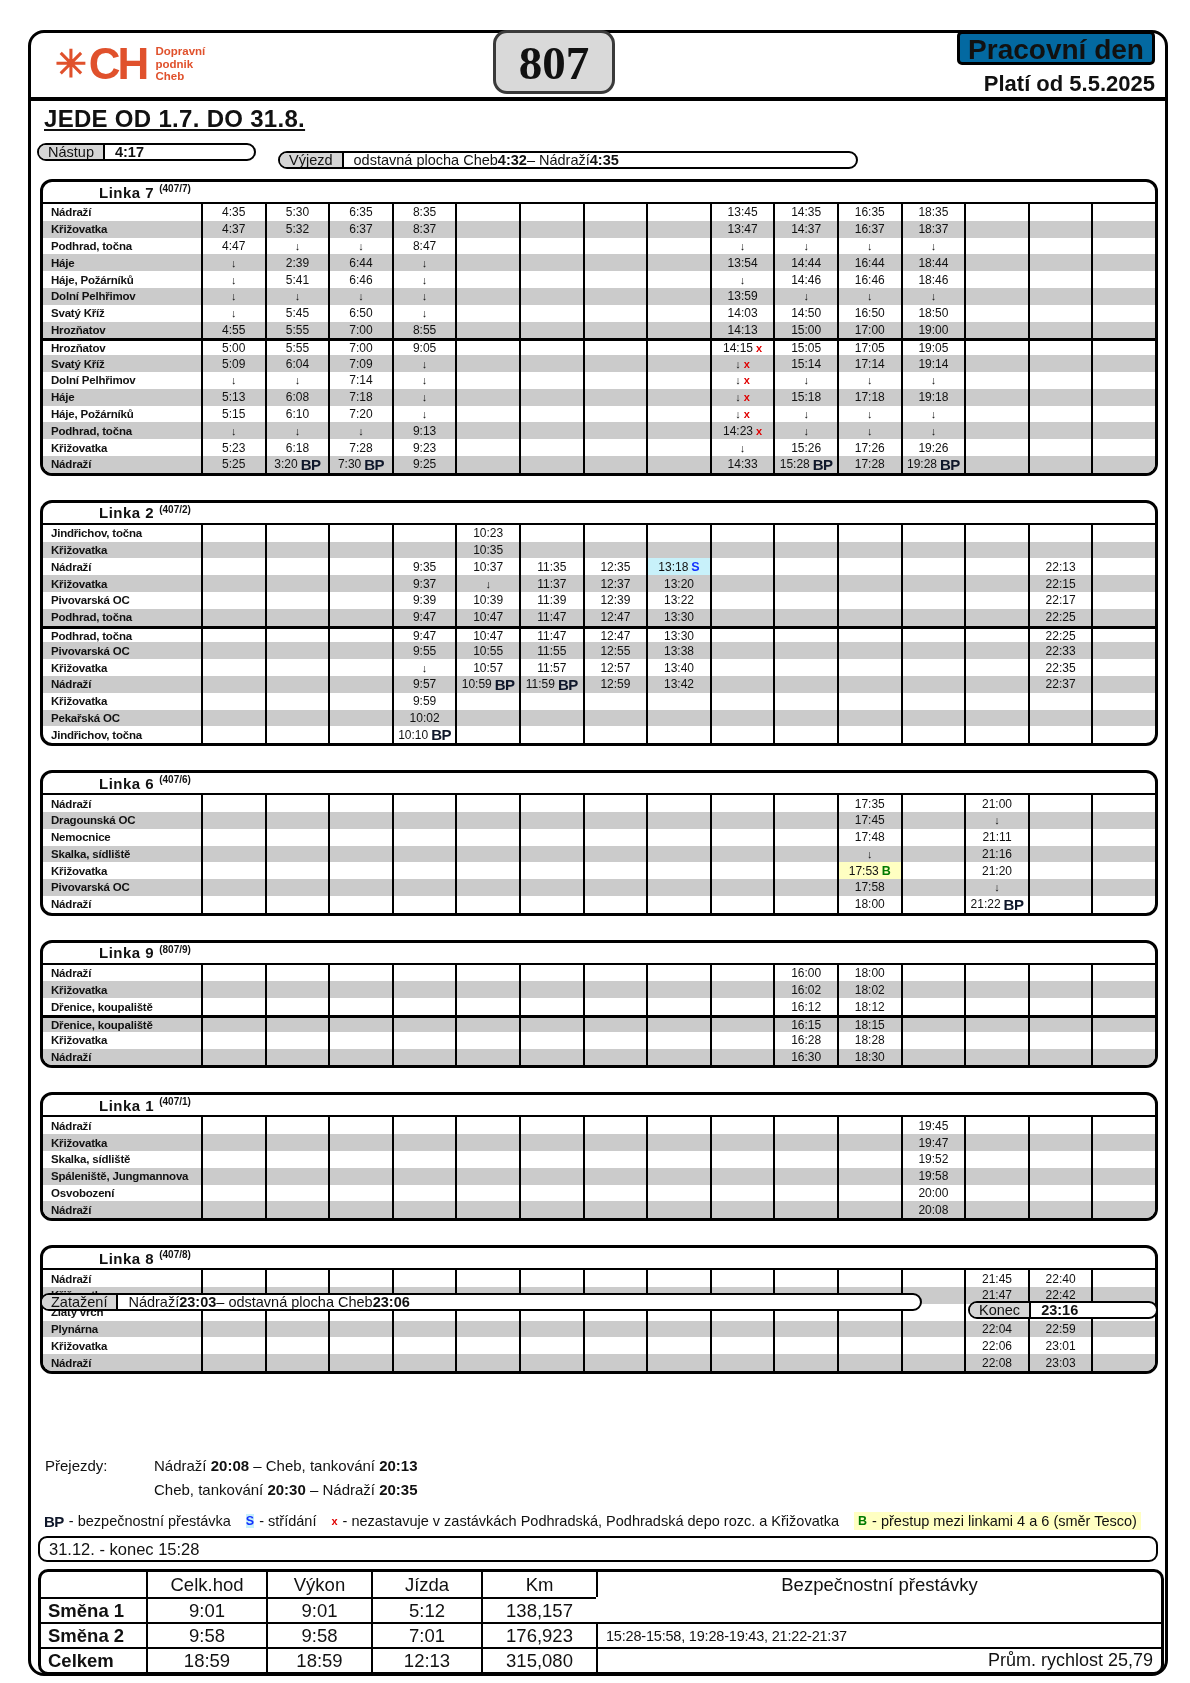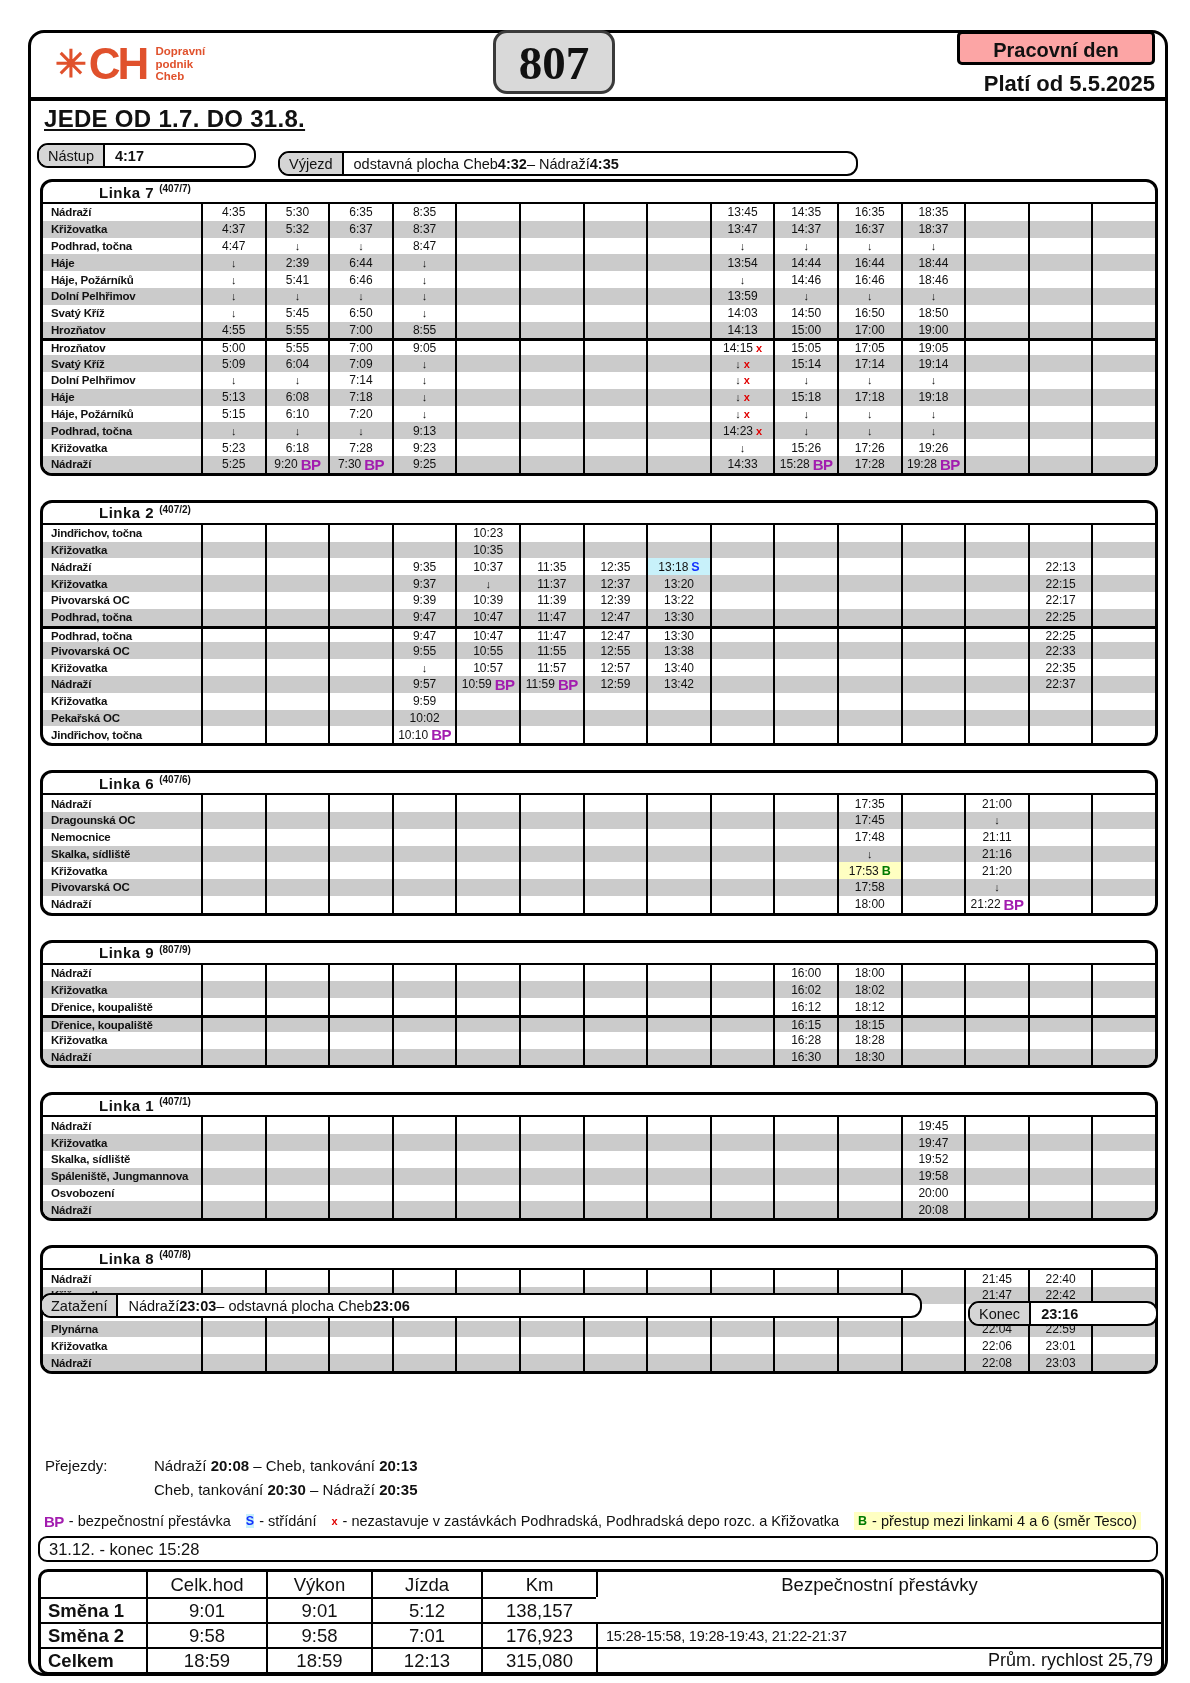--- a/index.html
+++ b/index.html
@@ -5,25 +5,25 @@
   html,body{margin:0;padding:0;background:#fff;}
   body{width:1190px;height:1683px;position:relative;font-family:"Liberation Sans",sans-serif;color:#111;}
   .page{position:absolute;left:28px;top:30px;width:1134px;height:1640px;border:3px solid #000;border-radius:16px;background:#fff;}
   
   .header{position:absolute;top:0;left:0;right:0;height:64px;border-bottom:4px solid #000;border-radius:13px 13px 0 0;}
   .logo{position:absolute;left:24px;top:6px;display:flex;align-items:flex-start;color:#e0512c;}
   .logo-star{font-size:38px;font-weight:bold;line-height:50px;margin-right:2px;}
   .logo-ch{font-size:44px;font-weight:800;letter-spacing:-3px;line-height:50px;}
   .logo-co{margin:6px 0 0 9px;font-size:11.5px;font-weight:bold;line-height:12.5px;}
   .route-box{position:absolute;left:462px;top:-3px;width:122px;height:64px;background:#d9d9d9;border:3px solid #3a3a3a;border-radius:14px;text-align:center;font-family:"Liberation Serif",serif;font-size:47px;font-weight:bold;line-height:60px;box-sizing:border-box;}
-  .day-box{position:absolute;right:10px;top:-2px;width:198px;height:34px;background:#fca5a5;border:3px solid #000;border-radius:5px;font-size:20px;font-weight:bold;text-align:center;line-height:32px;box-sizing:border-box;}
+  .day-box{position:absolute;right:10px;top:-2px;width:198px;height:34px;background:#0369a1;border:3px solid #000;border-radius:5px;font-size:28px;font-weight:bold;text-align:center;line-height:32px;box-sizing:border-box;}
   .valid{position:absolute;right:10px;top:38px;font-size:22px;font-weight:bold;}
   
   .season-title{position:absolute;top:72px;left:13px;font-size:24px;font-weight:bold;letter-spacing:.3px;text-decoration:underline;}
-  .pill{position:absolute;height:25px;border:2px solid #000;border-radius:11px;display:flex;overflow:hidden;background:#fff;box-sizing:border-box;}
+  .pill{position:absolute;height:18px;border:2px solid #000;border-radius:11px;display:flex;overflow:hidden;background:#fff;box-sizing:border-box;}
   .pill-label{background:#d5d5d5;border-right:2px solid #000;padding:0 9px;font-size:14.5px;display:flex;align-items:center;white-space:nowrap;}
   .pill-value{padding:0 10px;font-size:14.5px;display:flex;align-items:center;white-space:nowrap;}
   .pill-value b{font-weight:bold;}
   .pill-bold .pill-value{font-weight:bold;}
   #nastup{top:110px;left:6px;width:219px;}
   #vyjezd{top:110px;left:247px;width:580px;margin-top:8px;}
   #zatazeni{top:1260px;left:9px;width:882px;}
   #konec{top:1268px;right:7px;width:190px;}
   
   #lines{position:absolute;top:146px;left:9px;width:1118px;display:flex;flex-direction:column;gap:24px;}
@@ -32,21 +32,21 @@
   .lname{font-size:15px;font-weight:bold;letter-spacing:.5px;}
   .lcode{font-size:10px;font-weight:bold;margin-left:5px;align-self:flex-start;margin-top:1px;}
   .trow{display:grid;grid-template-columns:158px repeat(15,1fr);height:16.8px;box-sizing:border-box;}
   .trow.gray{background:#cbcbcb;}
   .trow.sep{border-top:3px solid #000;}
   .stop{font-size:11.5px;font-weight:bold;padding-left:8px;white-space:nowrap;overflow:hidden;display:flex;align-items:center;letter-spacing:-.2px;}
   .cell{border-left:2px solid #000;display:flex;align-items:center;justify-content:center;font-size:12px;white-space:nowrap;overflow:visible;height:100%;box-sizing:border-box;}
   .arrow{font-size:11px;}
   .mk{font-weight:bold;margin-left:3px;}
   .mk-x{color:#e00000;font-size:11px;}
-  .mk-bp{color:#a21caf;font-size:15px;letter-spacing:-.5px;}
+  .mk-bp{color:#0f172a;font-size:15px;letter-spacing:-.5px;}
   .mk-s{color:#1430ff;font-size:12.5px;}
   .mk-b{color:#007a00;font-size:12.5px;}
   .hl-cyan{background:#c8f1fa;}
   .hl-yellow{background:#ffffc2;}
   
   .prejezdy{position:absolute;top:1424px;left:14px;font-size:15px;display:flex;}
   .pj-label{width:88px;}
   .pj-lines div{margin-bottom:7px;white-space:nowrap;margin-left:21px;}
   .pj-lines b{font-weight:bold;}
   .legend{position:absolute;top:1479px;left:13px;width:1108px;display:flex;gap:15px;font-size:14.5px;align-items:center;white-space:nowrap;}
@@ -621,21 +621,21 @@
           <div class="cell"></div>
           <div class="cell"></div>
           <div class="cell"></div>
         </div>
         <div class="trow gray">
           <div class="stop">Nádraží</div>
           <div class="cell">
             <span>5:25</span>
           </div>
           <div class="cell">
-            <span>9:20</span>
+            <span>3:20</span>
             <span class="mk mk-bp">BP</span>
           </div>
           <div class="cell">
             <span>7:30</span>
             <span class="mk mk-bp">BP</span>
           </div>
           <div class="cell">
             <span>9:25</span>
           </div>
           <div class="cell"></div>

